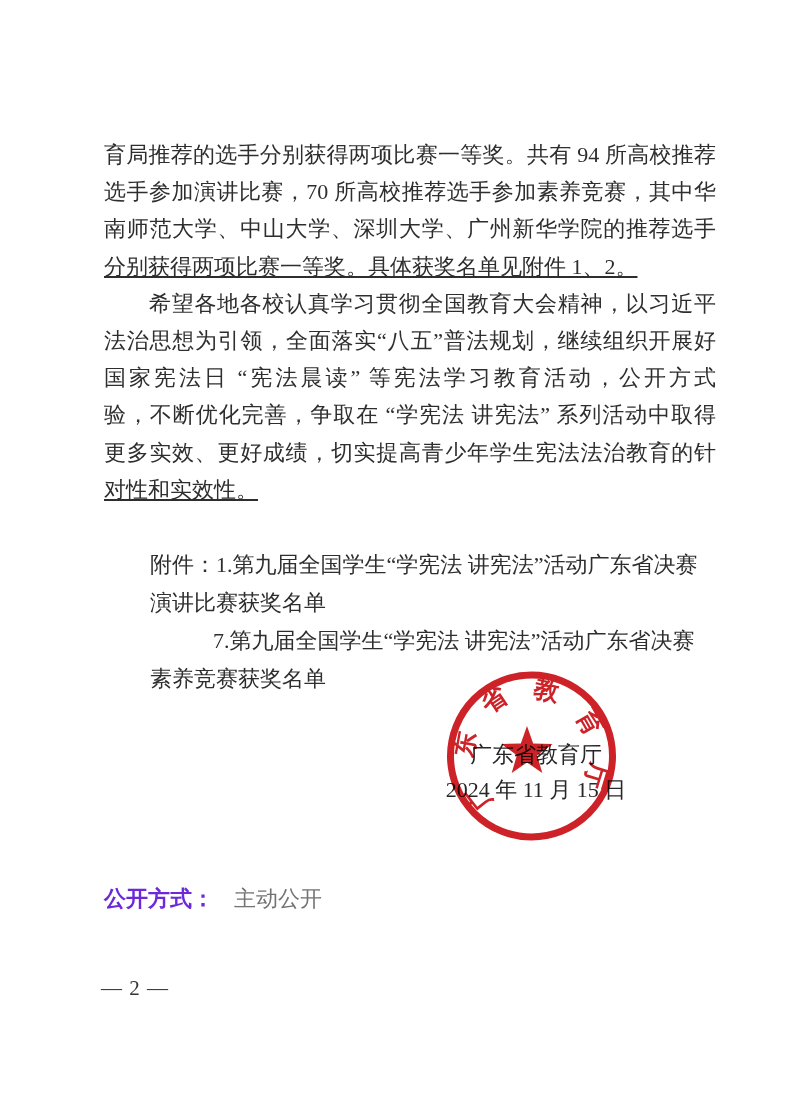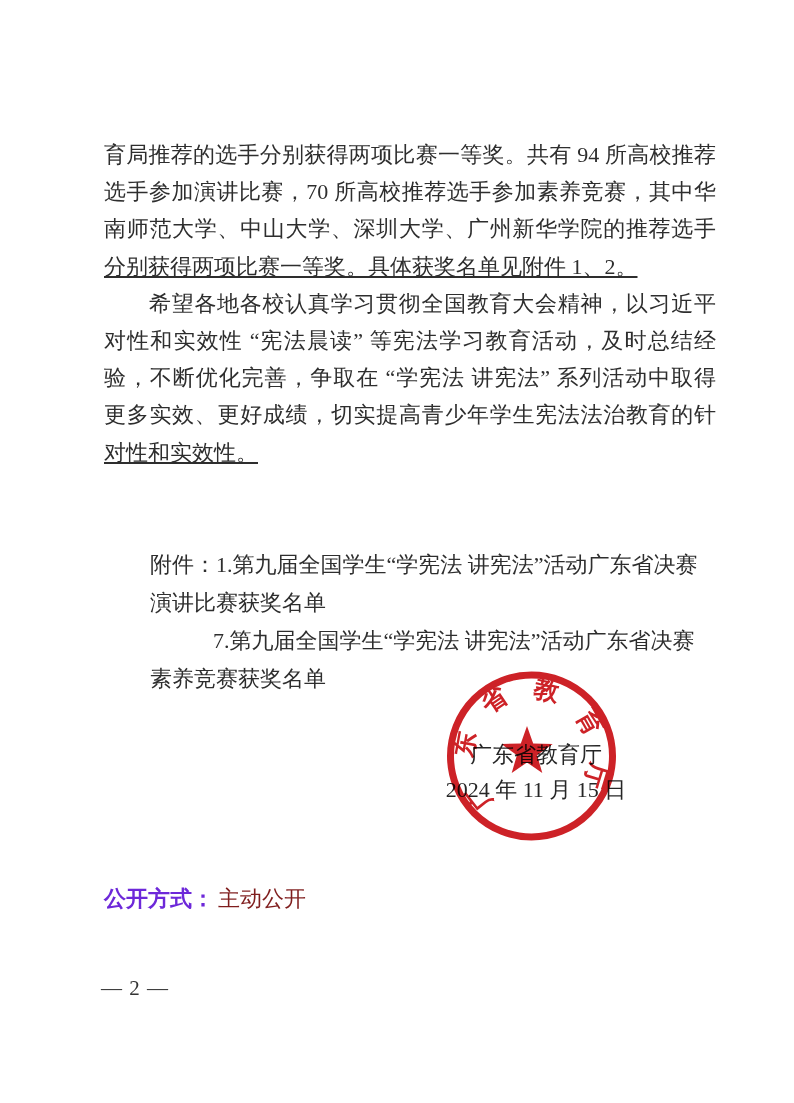--- a/index.html
+++ b/index.html
@@ -74,21 +74,21 @@
     left: 104px;
     top: 884px;
     font-size: 22px;
     line-height: 30px;
   }
   .disclosure .lbl {
     font-family: "Liberation Sans", "DejaVu Sans", sans-serif;
     font-weight: bold;
     color: #6d28d9;
   }
-  .disclosure .val { margin-left: 4px; color: #7f1d1d; }
+  .disclosure .val { margin-left: 20px; color: #737373; }
   .proofline {
     position: absolute;
     left: 104px;
     top: 921px;
     font-size: 19px;
     line-height: 28px;
     color: #3a3a3a;
   }
   .proofline .val { margin-left: 12px; }
   .pagenum {
@@ -107,21 +107,22 @@
 
   <div class="body-text" id="body-text">
       <div>
         <div class="line">育局推荐的选手分别获得两项比赛一等奖。共有 94 所高校推荐</div>
         <div class="line">选手参加演讲比赛，70 所高校推荐选手参加素养竞赛，其中华</div>
         <div class="line">南师范大学、中山大学、深圳大学、广州新华学院的推荐选手</div>
         <div class="line last">分别获得两项比赛一等奖。具体获奖名单见附件 1、2。</div>
       </div>
       <div>
         <div class="line indent">希望各地各校认真学习贯彻全国教育大会精神，以习近平</div>
-        <div class="line">对性和实效性 “宪法晨读” 等宪法学习教育活动，及时总结经</div>
+        <div class="line">法治思想为引领，全面落实“八五”普法规划，继续组织开展好</div>
+        <div class="line">国家宪法日 “宪法晨读” 等宪法学习教育活动，公开方式</div>
         <div class="line">验，不断优化完善，争取在 “学宪法 讲宪法” 系列活动中取得</div>
         <div class="line">更多实效、更好成绩，切实提高青少年学生宪法法治教育的针</div>
         <div class="line last">对性和实效性。</div>
       </div>
     </div>
 
   <div class="attachment">
     <div class="att-line"><span>附件：</span><span>1.第九届全国学生“学宪法 讲宪法”活动广东省决赛</span></div>
     <div class="att-line cont">演讲比赛获奖名单</div>
     <div class="att-line num2">7.第九届全国学生“学宪法 讲宪法”活动广东省决赛</div>

